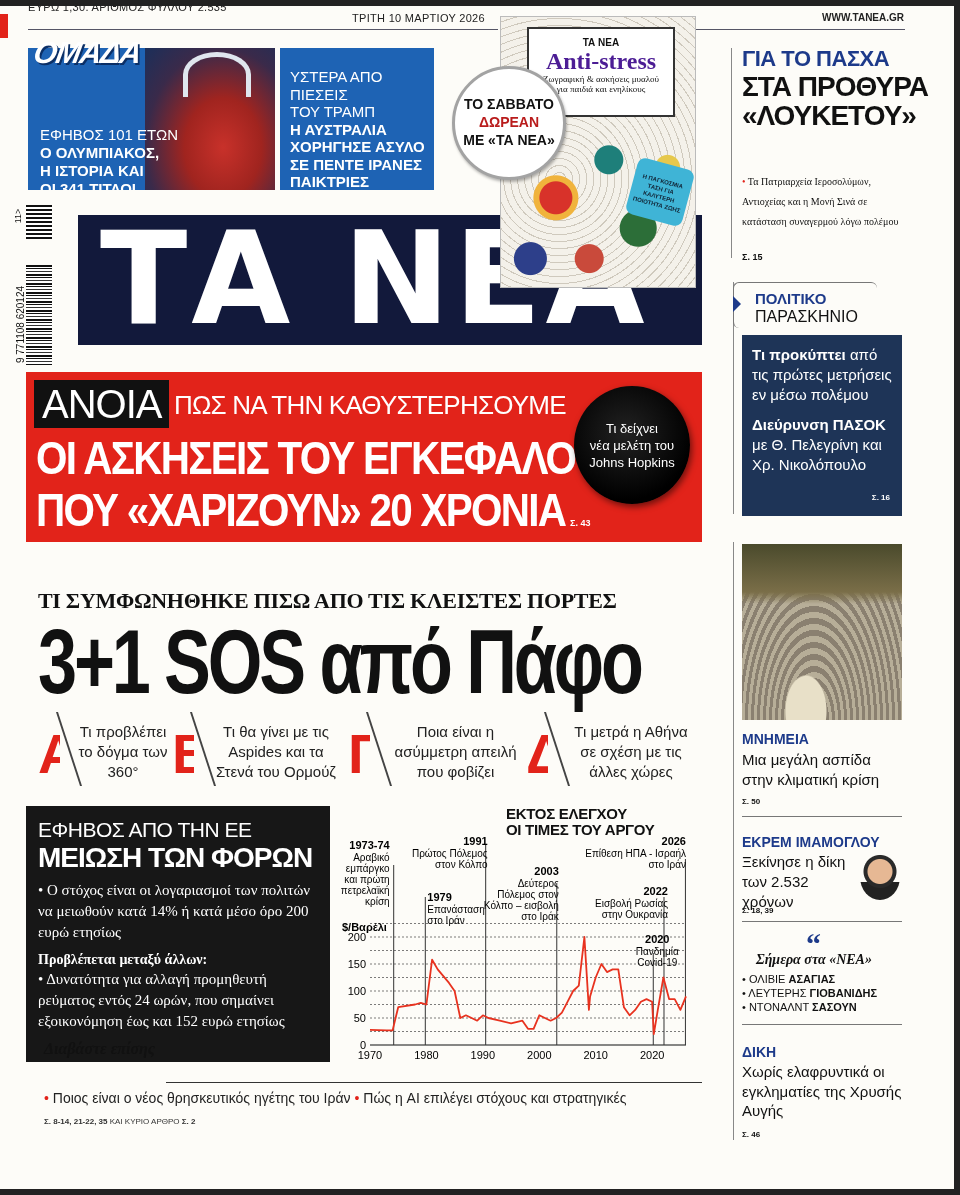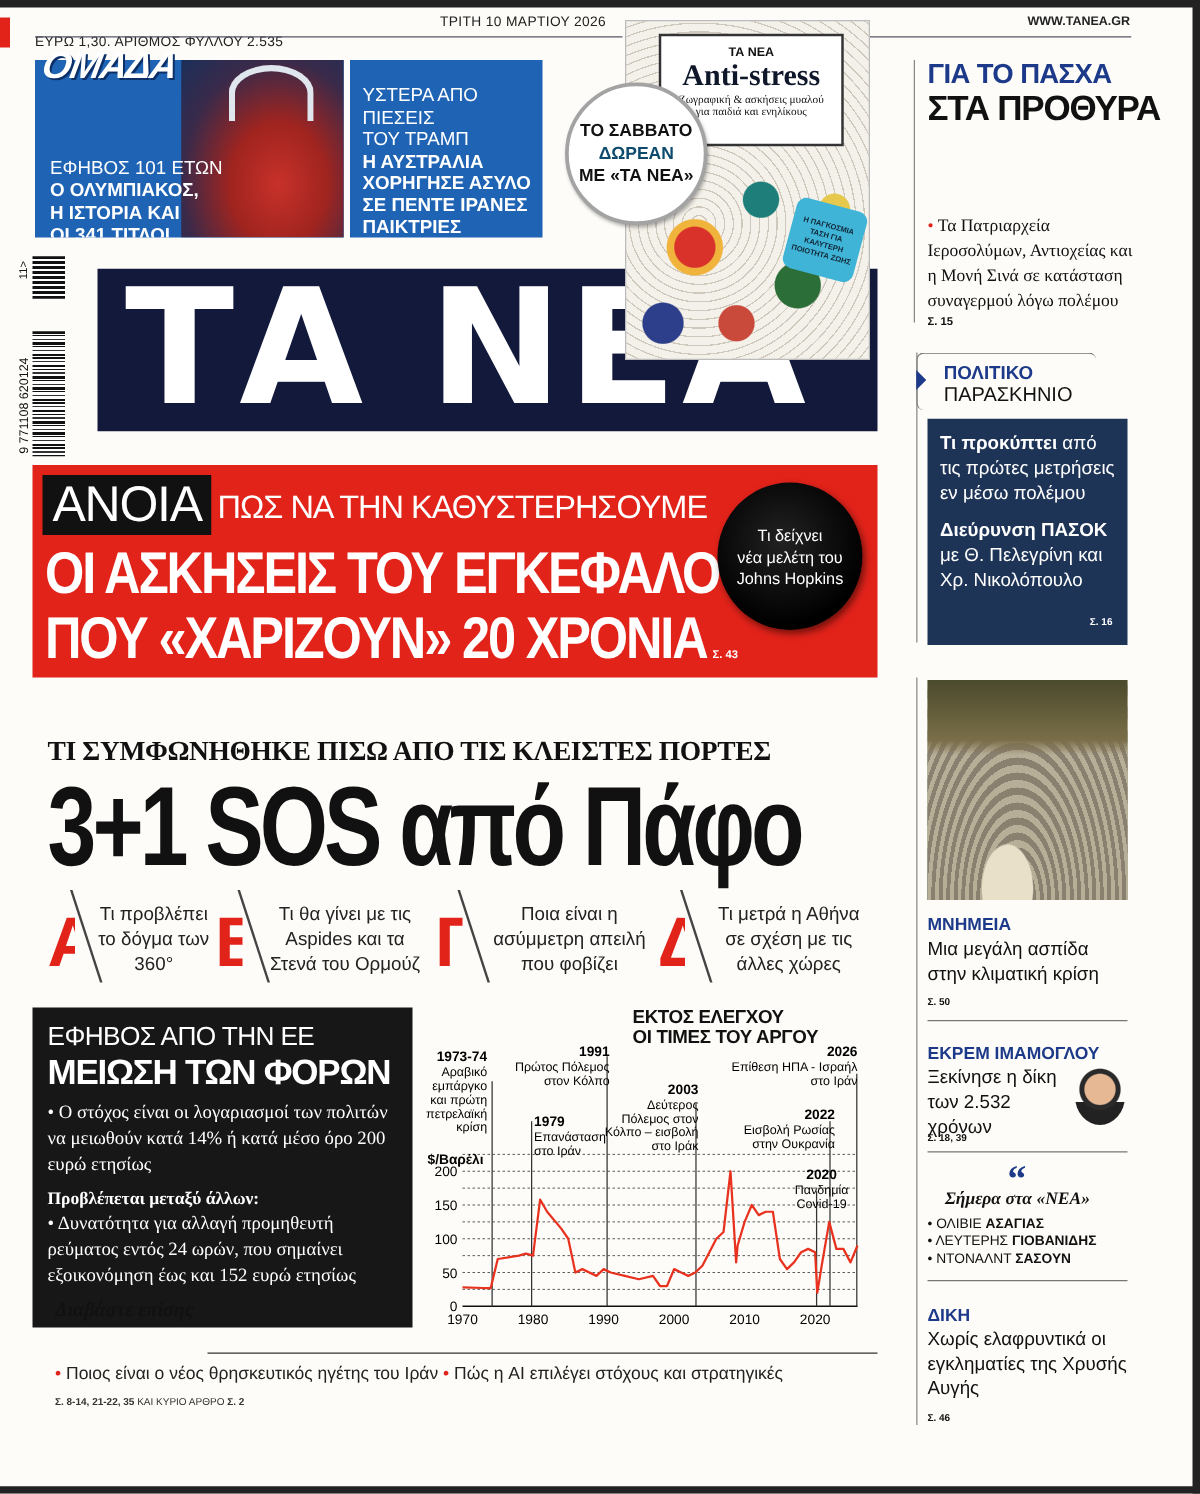--- a/index.html
+++ b/index.html
@@ -9,21 +9,21 @@
   .abs { position: absolute; }
   .serif { font-family: "Liberation Serif", "DejaVu Serif", serif; }
 
   
   #frame-top { left:0; top:0; width:960px; height:6px; background:#222; }
   #frame-bottom { left:0; bottom:0; width:960px; height:6px; background:#222; }
   #frame-right { right:0; top:0; width:6px; height:1195px; background:#222; }
   #red-tab { left:0; top:14px; width:8px; height:24px; background:#e2231a; }
 
   
-  #issue-info { left:28px; top:28px; font-size:11px; letter-spacing:0.3px; color:#222; }
+  #issue-info { left:28px; top:1px; font-size:11px; letter-spacing:0.3px; color:#222; }
   #date-info { left:352px; top:12px; font-size:11px; letter-spacing:0.3px; color:#222; }
   #site-url { left:822px; top:12px; font-size:10px; font-weight:bold; color:#222; }
   #top-rule-left { left:28px; top:29px; width:470px; height:1px; background:#556; }
   #top-rule-right { left:695px; top:29px; width:210px; height:1px; background:#556; }
 
   
   #sport-box { left:28px; top:48px; width:247px; height:142px; background:#1e63b4; overflow:hidden; }
   #sport-photo { position:absolute; right:0; top:0; width:130px; height:142px;
     background: radial-gradient(ellipse at 60% 70%, #c8312a 0%, #a0241f 35%, #3a2a4a 70%, #1b2f5a 100%); }
   #sport-photo::before { content:""; position:absolute; left:38px; top:4px; width:58px; height:40px; border-radius:50% 50% 0 0; border:5px solid #dfe6ee; border-bottom:none; }
@@ -46,32 +46,32 @@
       radial-gradient(circle at 28% 40%, #d8322a 0 16px, transparent 17px),
       radial-gradient(circle at 28% 40%, #f0b33c 0 22px, transparent 23px),
       radial-gradient(circle at 55% 15%, #1e7f7a 0 14px, transparent 15px),
       radial-gradient(circle at 70% 60%, #2c6e38 0 18px, transparent 19px),
       radial-gradient(circle at 15% 80%, #2d3f8a 0 16px, transparent 17px),
       radial-gradient(circle at 85% 20%, #e6c84c 0 12px, transparent 13px),
       radial-gradient(circle at 45% 80%, #c94a3b 0 14px, transparent 15px);
   }
   #cover-label { position:absolute; left:26px; top:10px; width:148px; height:90px; background:#fff; border:2px solid #333; text-align:center; }
   #cover-brand { font-size:10px; font-weight:bold; margin-top:8px; }
-  #cover-title { font-family:"Liberation Serif", serif; font-size:24px; font-weight:bold; color:#0f172a; line-height:26px; }
+  #cover-title { font-family:"Liberation Serif", serif; font-size:24px; font-weight:bold; color:#4c1d95; line-height:26px; }
   #cover-sub { font-family:"Liberation Serif", serif; font-size:9px; line-height:10px; }
   #cover-star { position:absolute; left:130px; top:146px; width:58px; height:58px; background:#3fb4d6; border-radius:8px; transform:rotate(15deg); font-size:6px; font-weight:bold; color:#123; text-align:center; padding-top:14px; line-height:8px; }
 
   #promo-circle { left:452px; top:66px; width:114px; height:114px; border-radius:50%; background:#fff; border:3px solid #a3a3a3; text-align:center; padding-top:26px; font-size:14px; font-weight:bold; line-height:18px; box-shadow:1px 2px 3px rgba(0,0,0,.3); }
-  #promo-circle .red { color:#0c4a6e; }
+  #promo-circle .red { color:#b91c1c; }
 
   
   #right-rule-1 { left:731px; top:48px; width:1px; height:210px; background:#888; }
   #easter-kicker { left:742px; top:46px; font-size:22px; font-weight:bold; color:#1d3a8a; letter-spacing:-0.5px; }
   #easter-title { left:742px; top:72px; width:200px; font-size:28px; font-weight:bold; line-height:29px; letter-spacing:-1px; color:#111; }
-  #easter-body { left:742px; top:172px; width:170px; font-size:14px; line-height:20px; }
+  #easter-body { left:742px; top:172px; width:170px; font-size:10px; line-height:20px; }
   #easter-body .dot { color:#e2231a; }
   #easter-page { left:742px; top:252px; font-size:9px; font-weight:bold; }
 
   
   #barcode { left:6px; top:205px; width:60px; height:150px; }
   #barcode .bars { position:absolute; left:20px; top:60px; width:26px; height:100px;
     background: repeating-linear-gradient(180deg, #111 0 2px, #fff 2px 3px, #111 3px 4px, #fff 4px 6px, #333 6px 7px, #fff 7px 9px); }
   #barcode .bars2 { position:absolute; left:20px; top:0; width:26px; height:34px;
     background: repeating-linear-gradient(180deg, #111 0 2px, #fff 2px 4px); }
   #barcode-num { position:absolute; left:-46px; top:114px; transform:rotate(-90deg); font-size:10px; width:120px; text-align:center; }
@@ -216,20 +216,21 @@
 <div class="abs" id="promo-circle">
   <div>ΤΟ ΣΑΒΒΑΤΟ</div>
   <div class="red">ΔΩΡΕΑΝ</div>
   <div>ΜΕ «ΤΑ ΝΕΑ»</div>
 </div>
 
 <div class="abs" id="right-rule-1"></div>
 <div class="abs" id="easter-kicker">ΓΙΑ ΤΟ ΠΑΣΧΑ</div>
 <div class="abs" id="easter-title">
   <div>ΣΤΑ ΠΡΟΘΥΡΑ</div>
+  <div>«ΛΟΥΚΕΤΟΥ»</div>
 </div>
 <div class="abs serif" id="easter-body"><span class="dot">• </span><span>Τα Πατριαρχεία Ιεροσολύμων, Αντιοχείας και η Μονή Σινά σε κατάσταση συναγερμού λόγω πολέμου</span></div>
 <div class="abs" id="easter-page">Σ. 15</div>
 
 <div class="abs" id="right-rule-2"></div>
 <div class="abs" id="pol-frame"></div>
 <div class="abs" id="pol-arrow"></div>
 <div class="abs" id="pol-title">ΠΟΛΙΤΙΚΟ</div>
 <div class="abs" id="pol-sub">ΠΑΡΑΣΚΗΝΙΟ</div>
 <div class="abs" id="pol-box">

